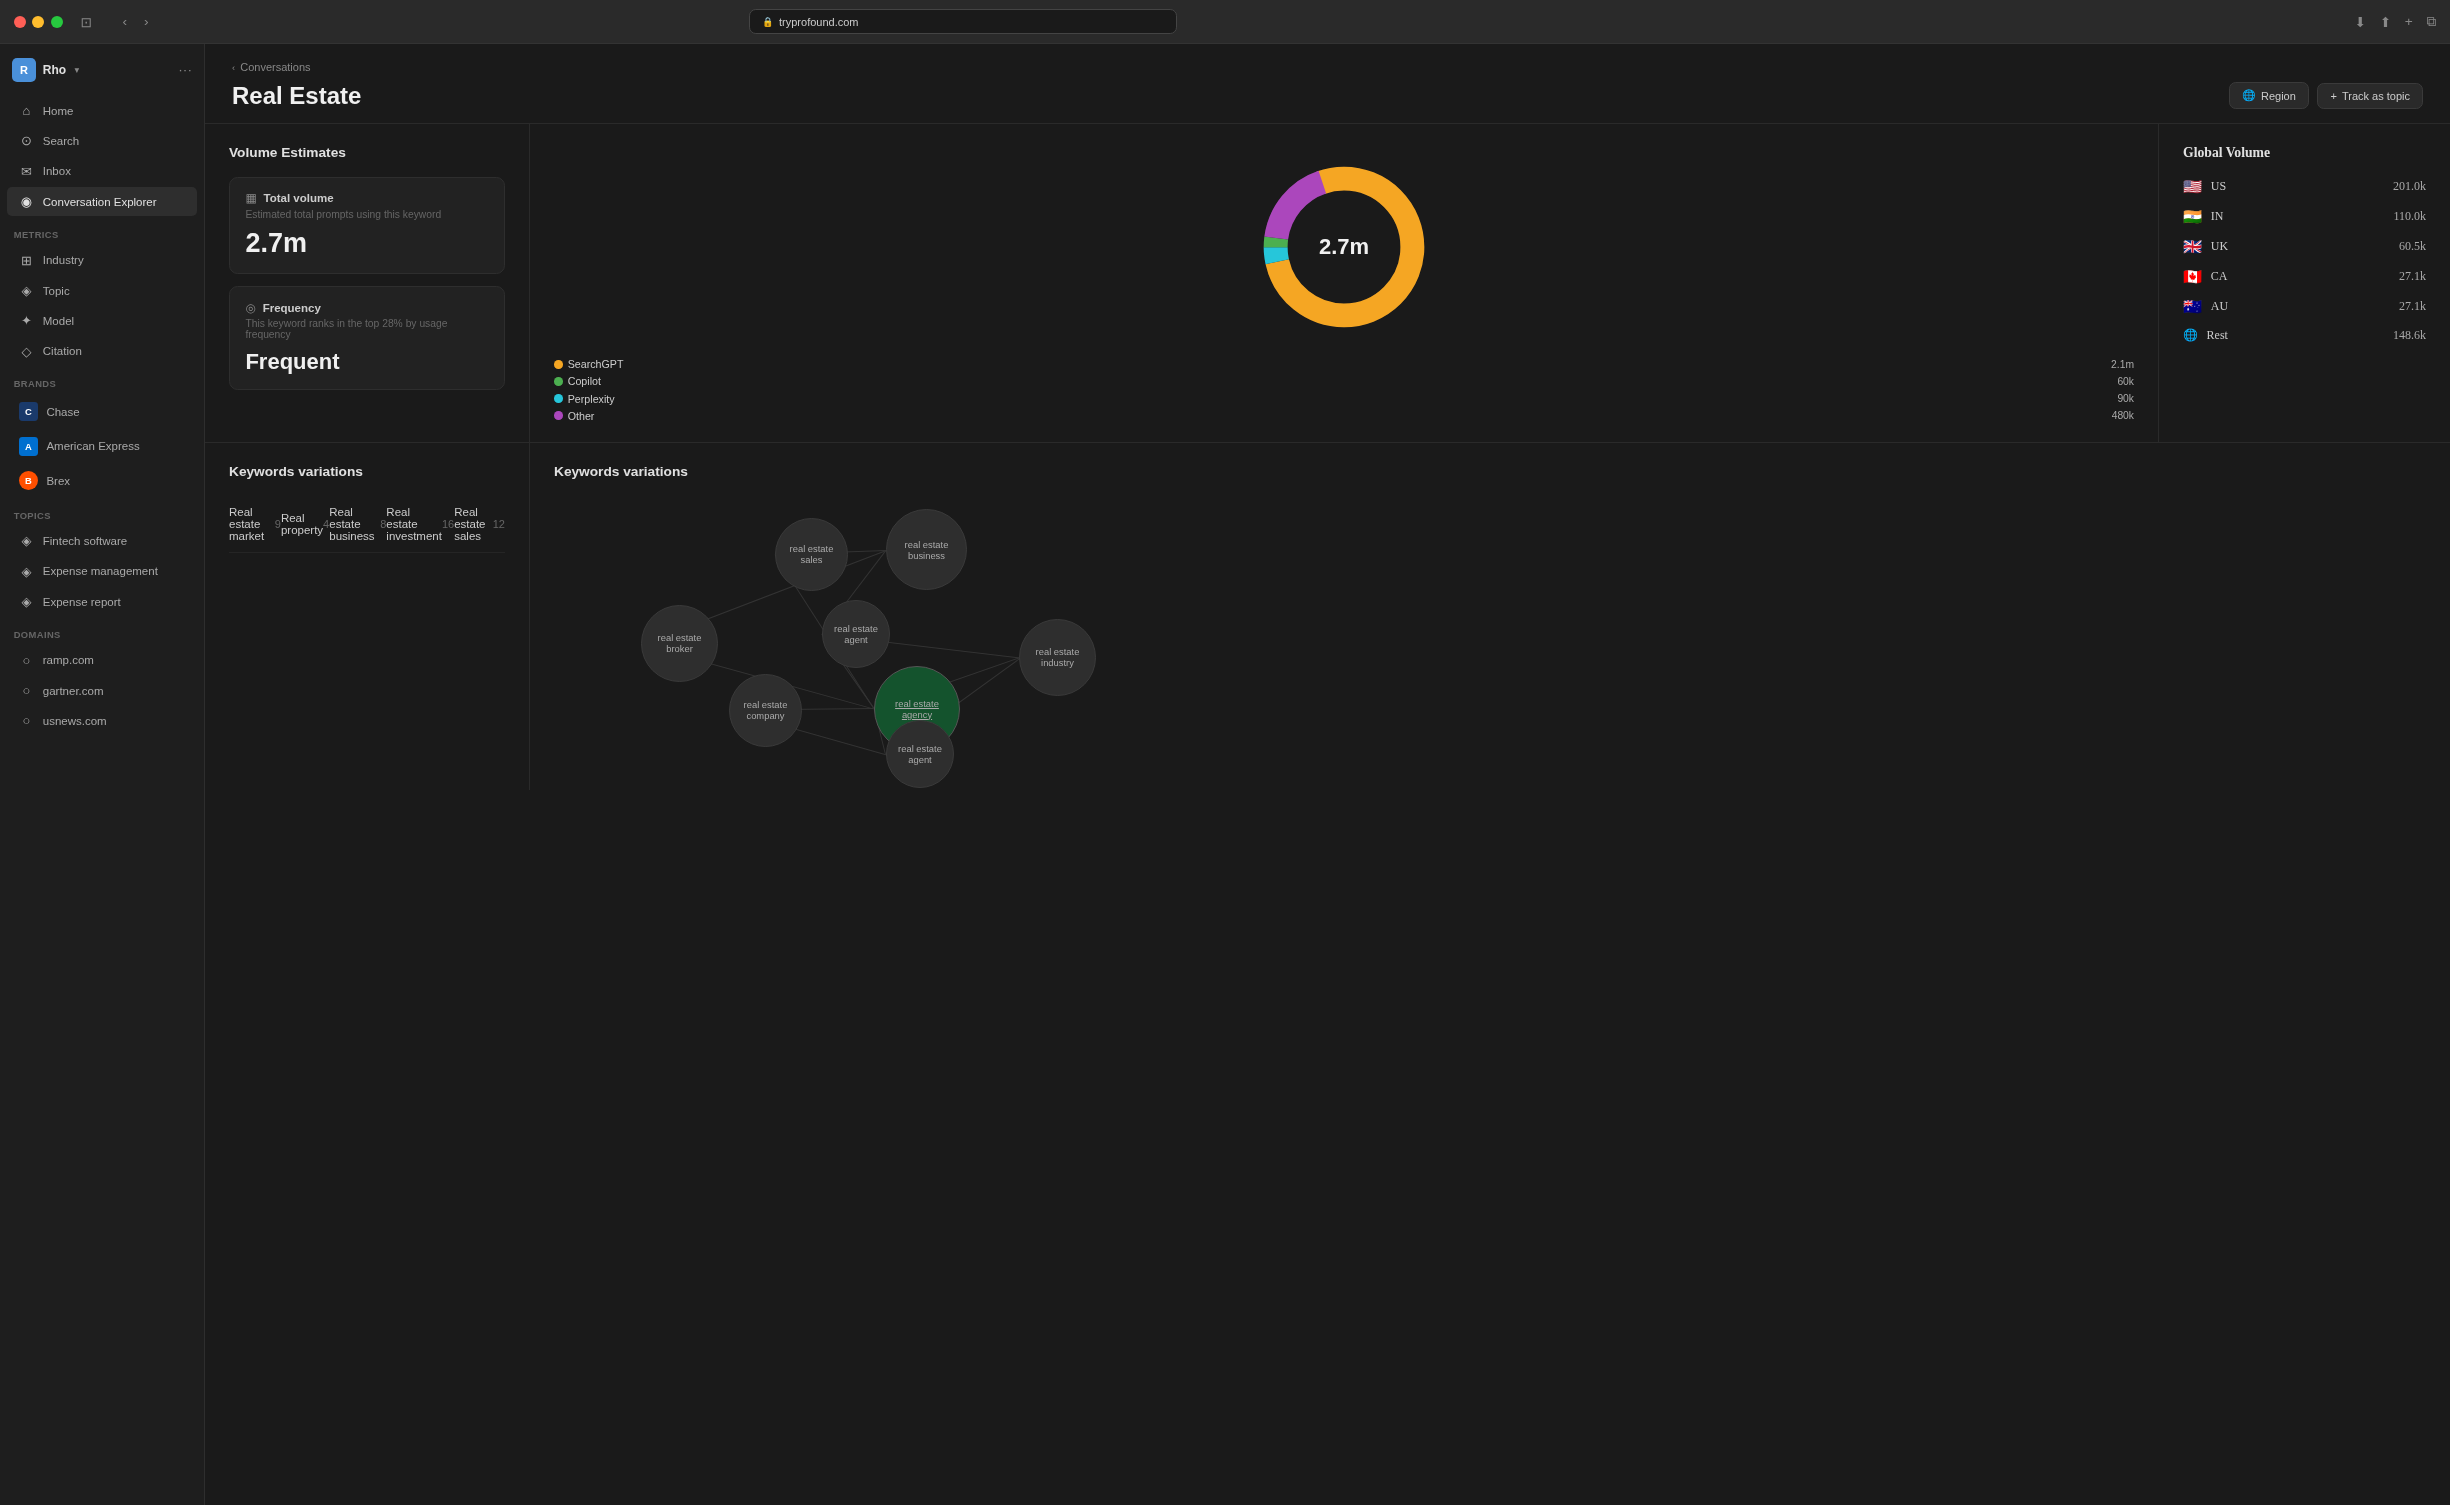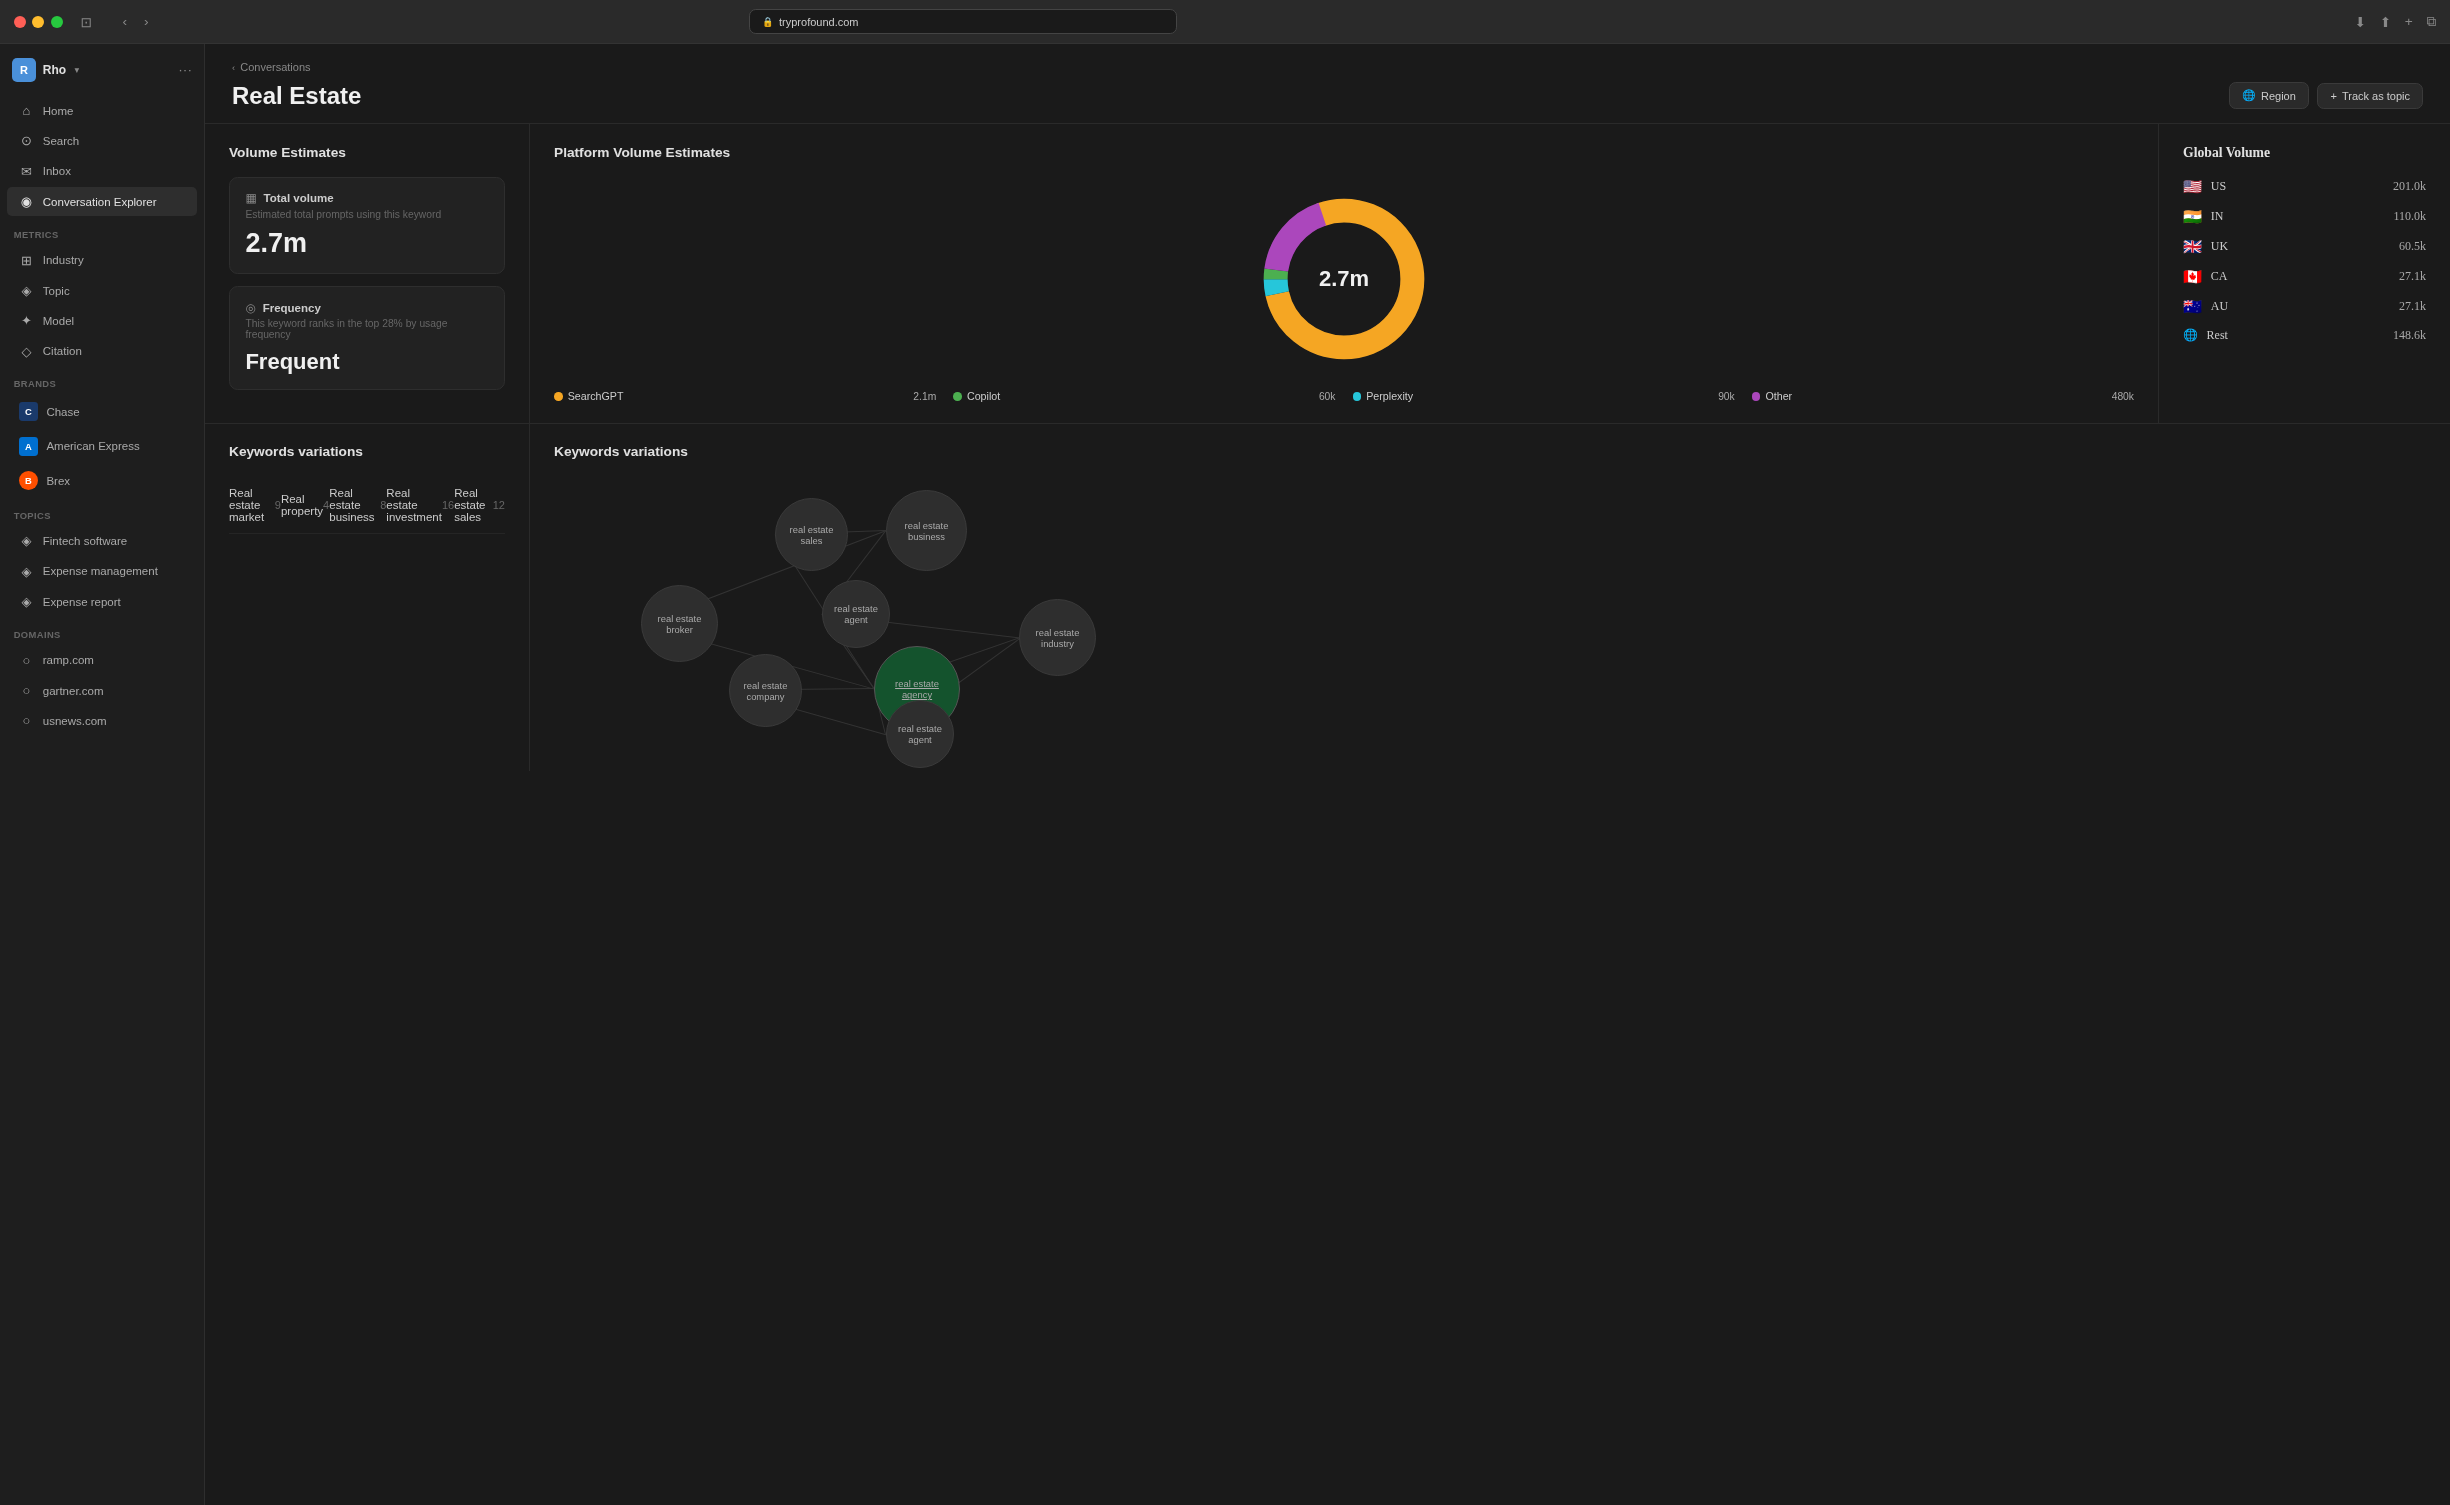--- a/index.html
+++ b/index.html
@@ -322,21 +322,21 @@
       top: 50%;
       left: 50%;
       transform: translate(-50%, -50%);
       font-size: 22px;
       font-weight: 700;
       color: #f0f0f0;
       text-align: center;
     }
     .legend-grid {
       display: grid;
-      grid-template-columns: 1fr 1fr 1fr 1fr;
+      grid-template-columns: 1fr;
       gap: 5.1px 17px;
       width: 100%;
     }
     .legend-item {
       display: flex;
       align-items: center;
       gap: 5.1px;
       font-size: 10.7px;
       color: #ccc;
       justify-content: space-between;
@@ -588,21 +588,20 @@
           <div class="metric-header">
             <span class="metric-icon">◎</span>
             <span class="metric-label">Frequency</span>
           </div>
           <div class="metric-sub">This keyword ranks in the top 28% by usage frequency</div>
           <div class="metric-freq-value">Frequent</div>
         </div>
       </div>
 
       <div class="dashboard-card">
-        <div class="card-title">Platform Volume Estimates</div>
         <div class="donut-container">
           <div class="donut-svg-wrap">
             <svg width="188" height="188" viewBox="0 0 220 220">
 
               <circle cx="110" cy="110" r="80" fill="none" stroke="#2a2a2a" stroke-width="28"></circle>
 
               <circle cx="110" cy="110" r="80" fill="none" stroke="#f5a623" stroke-width="28" stroke-dasharray="387 115" stroke-dashoffset="28" transform="rotate(-90 110 110)"></circle>
 
               <circle cx="110" cy="110" r="80" fill="none" stroke="#26c6da" stroke-width="28" stroke-dasharray="17 485" stroke-dashoffset="-359" transform="rotate(-90 110 110)"></circle>
 

